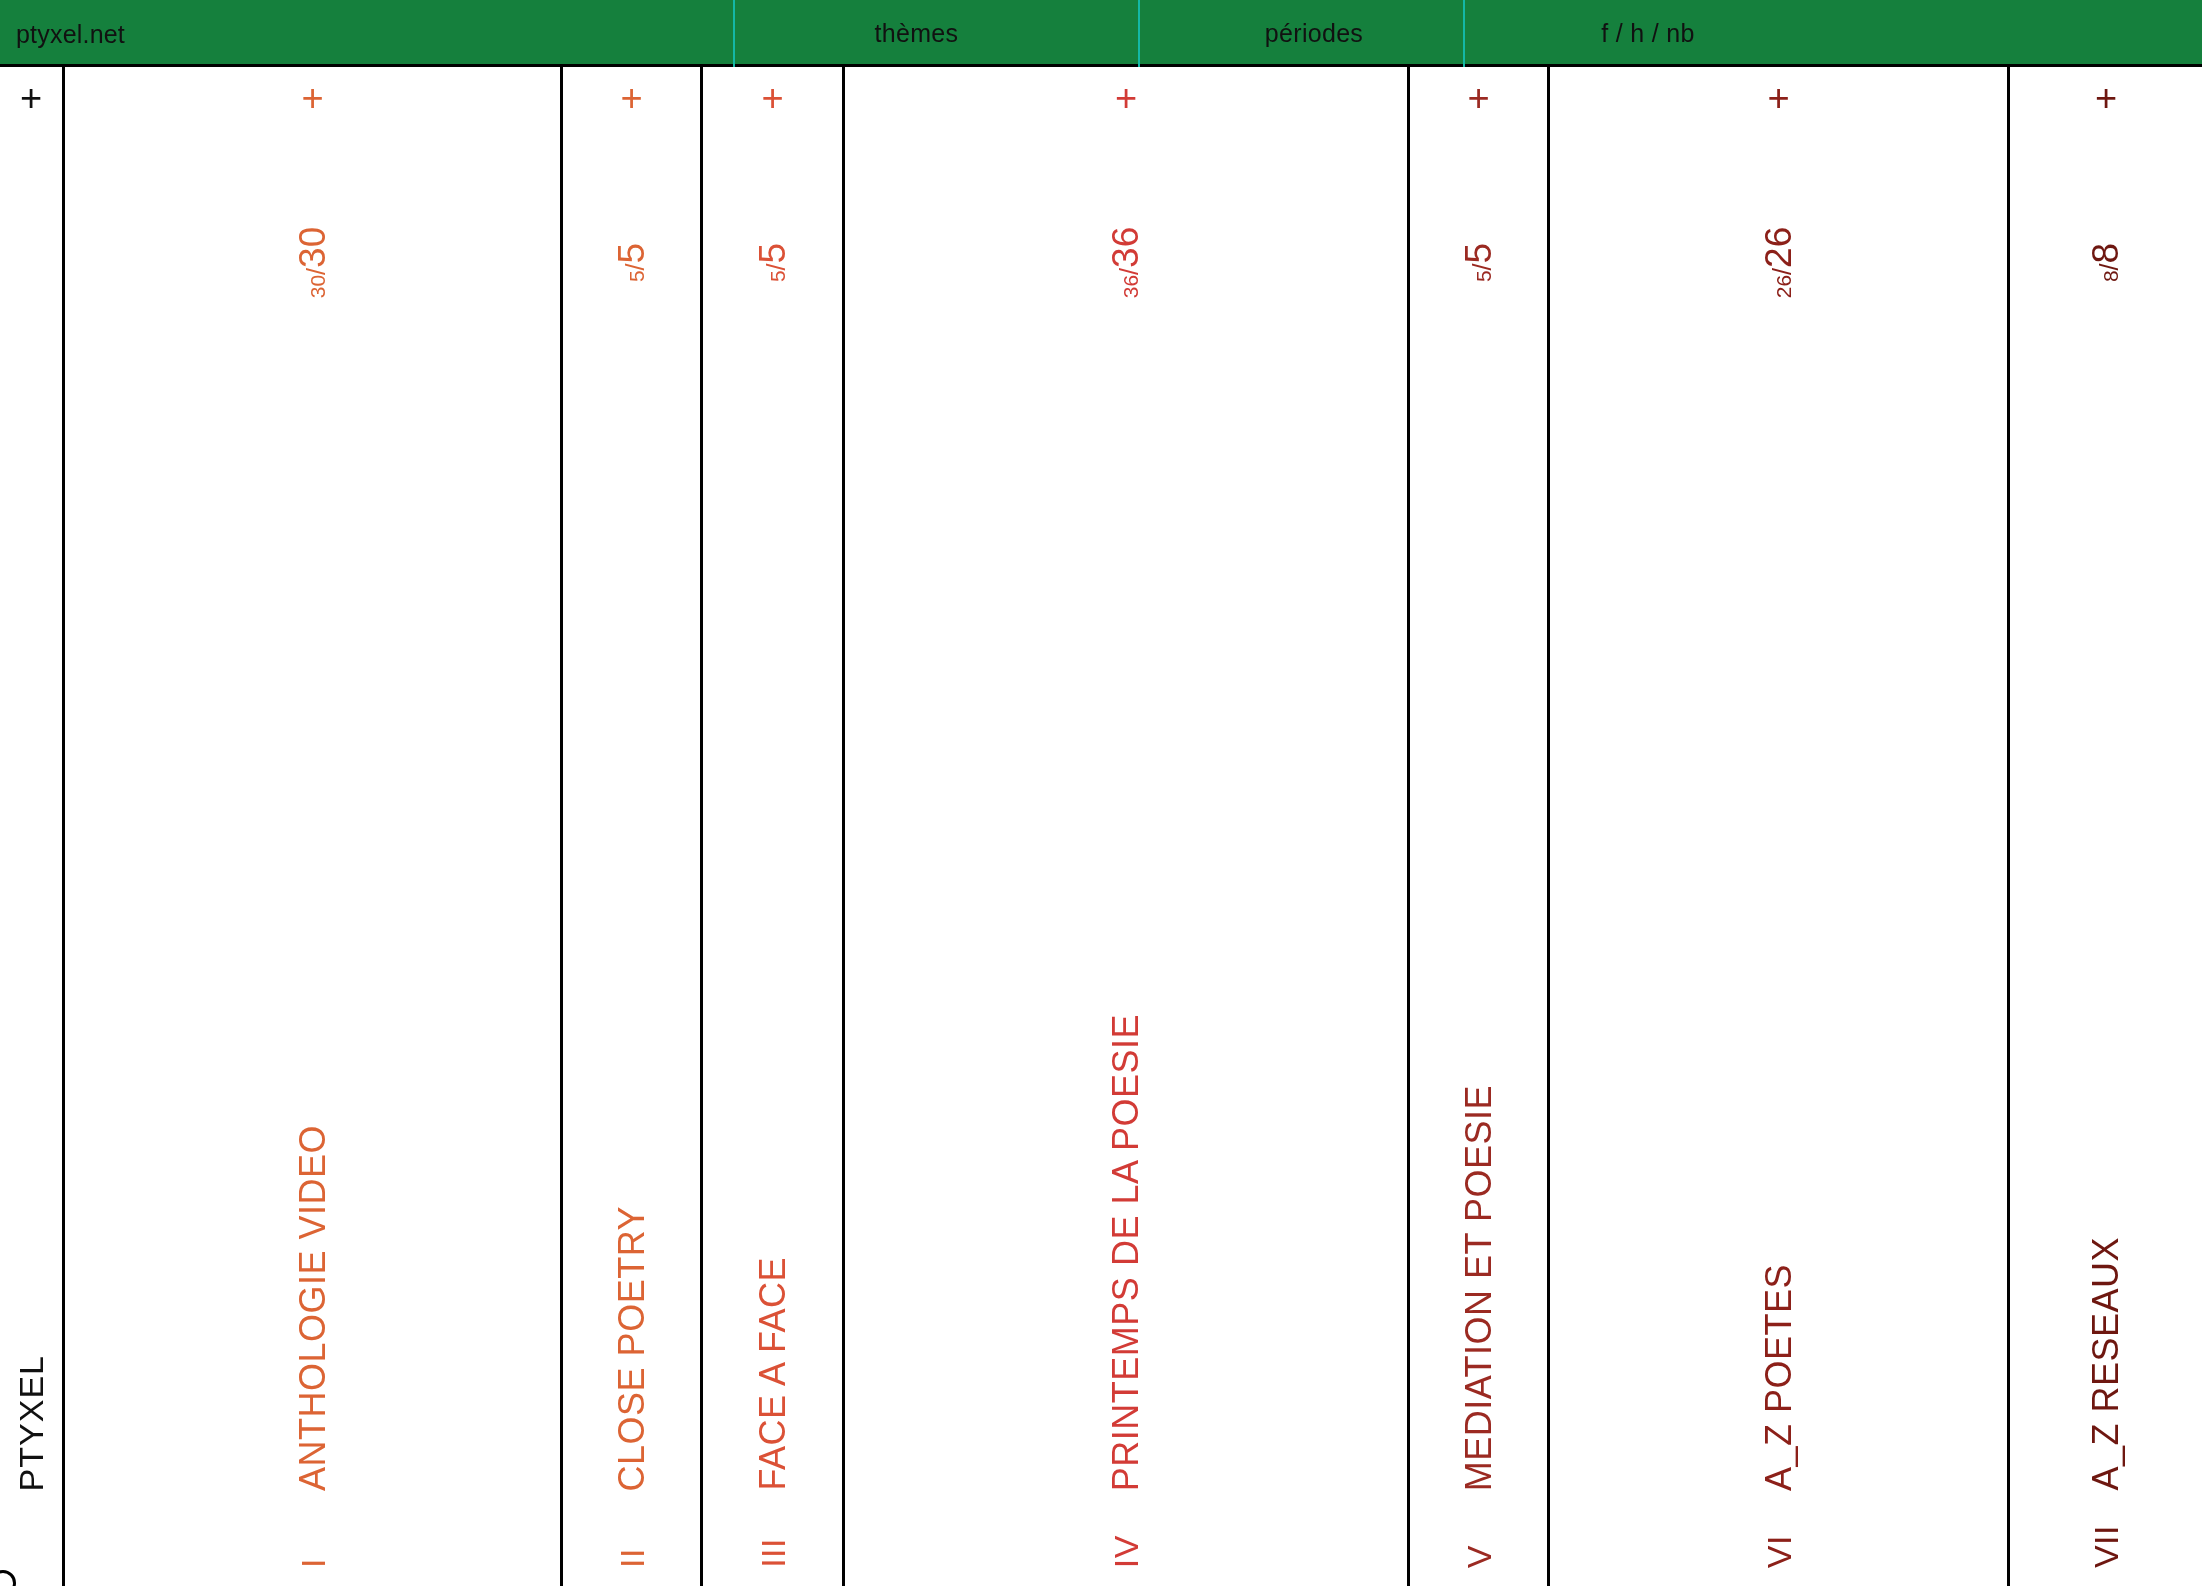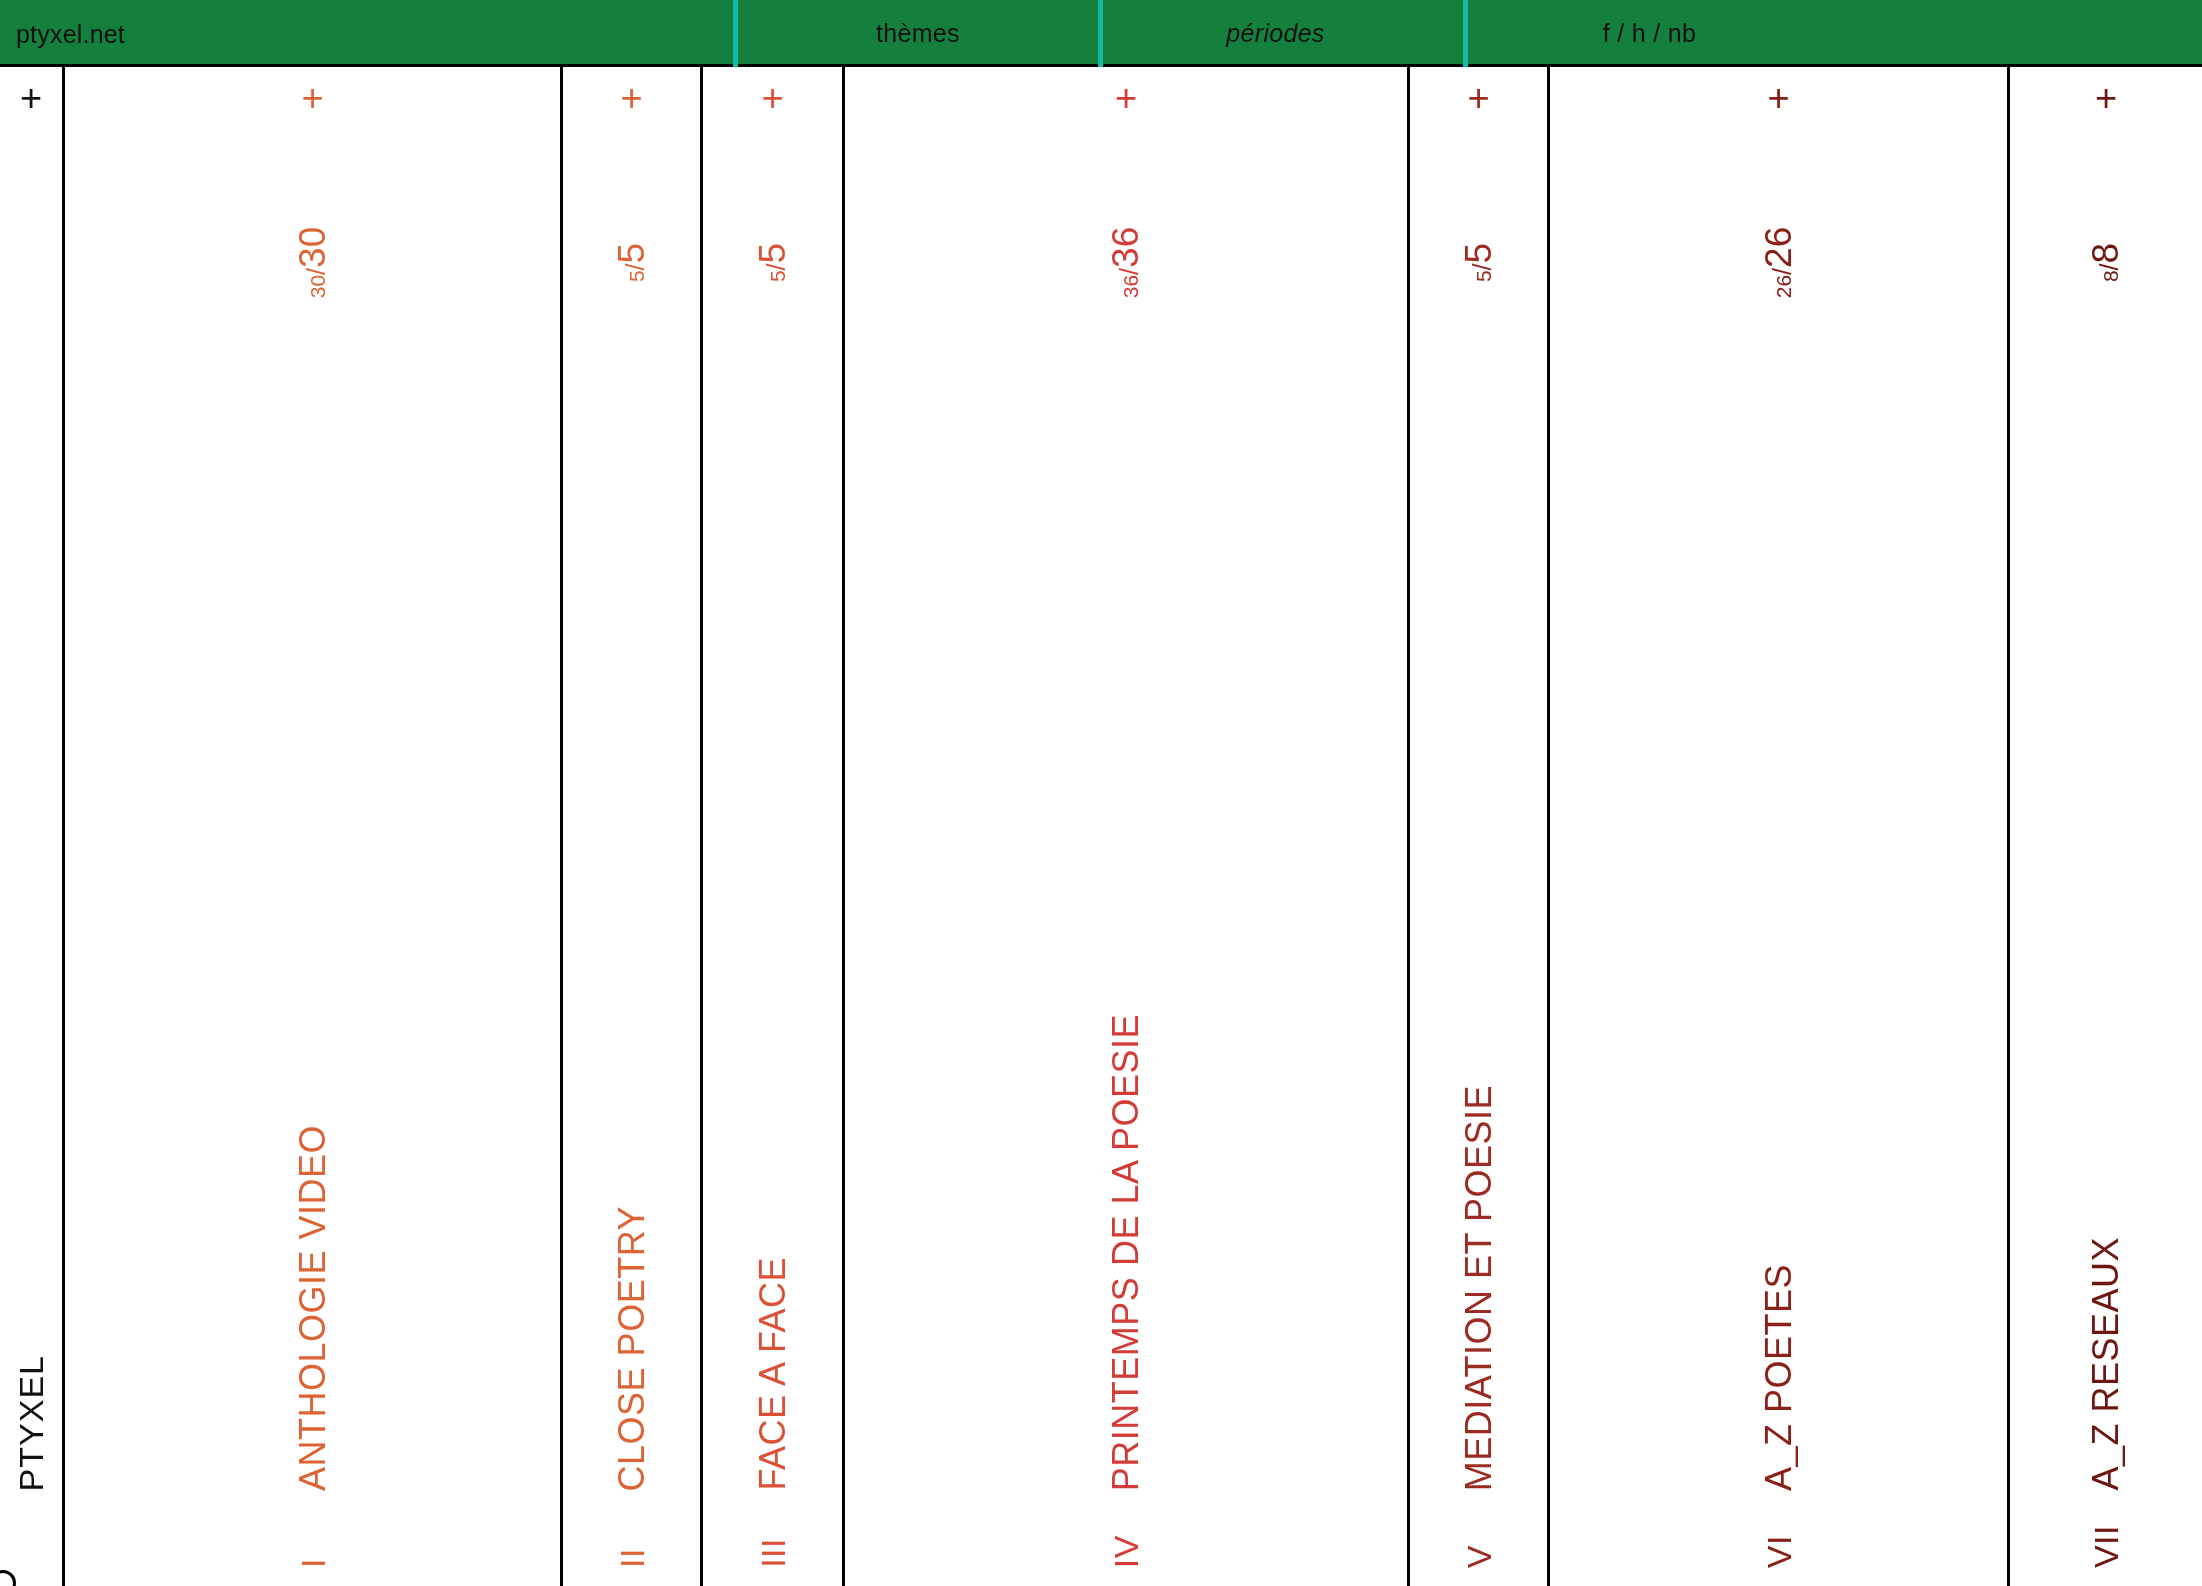--- a/index.html
+++ b/index.html
@@ -33,21 +33,21 @@
     left: 16px; top: 20px;
     font-size: 25px;
     color: #111111;
     letter-spacing: 0.2px;
     white-space: nowrap;
   }
   .navslot {
     position: absolute;
     top: 0;
     height: 67px;
-    border-left: 5px solid #14b8a6;
+    border-left: 2px solid #14b8a6;
     display: flex;
     align-items: center;
     justify-content: center;
   }
   .navslot-label {
     font-size: 25px;
     color: #111111;
     white-space: nowrap;
     letter-spacing: 0.3px;
   }
@@ -187,21 +187,21 @@
 <body>
 
 <div id="app">
 
   <div class="topbar">
     <div class="brand">ptyxel.net</div>
 
     <div class="navslot" id="navslot-0" style="left:733px;width:365px;">
       <span class="navslot-label">thèmes</span>
     </div>
-    <div class="navslot" id="navslot-1" style="left:1098px;width:350px;font-style:italic;">
+    <div class="navslot" id="navslot-1" style="left:1138px;width:350px;">
       <span class="navslot-label">périodes</span>
     </div>
     <div class="navslot" id="navslot-2" style="left:1463px;width:368px;">
       <span class="navslot-label">f / h / nb</span>
     </div>
   </div>
 
   <div class="grid">
 
     <div class="col col-home" style="left:0px;width:62px;">

